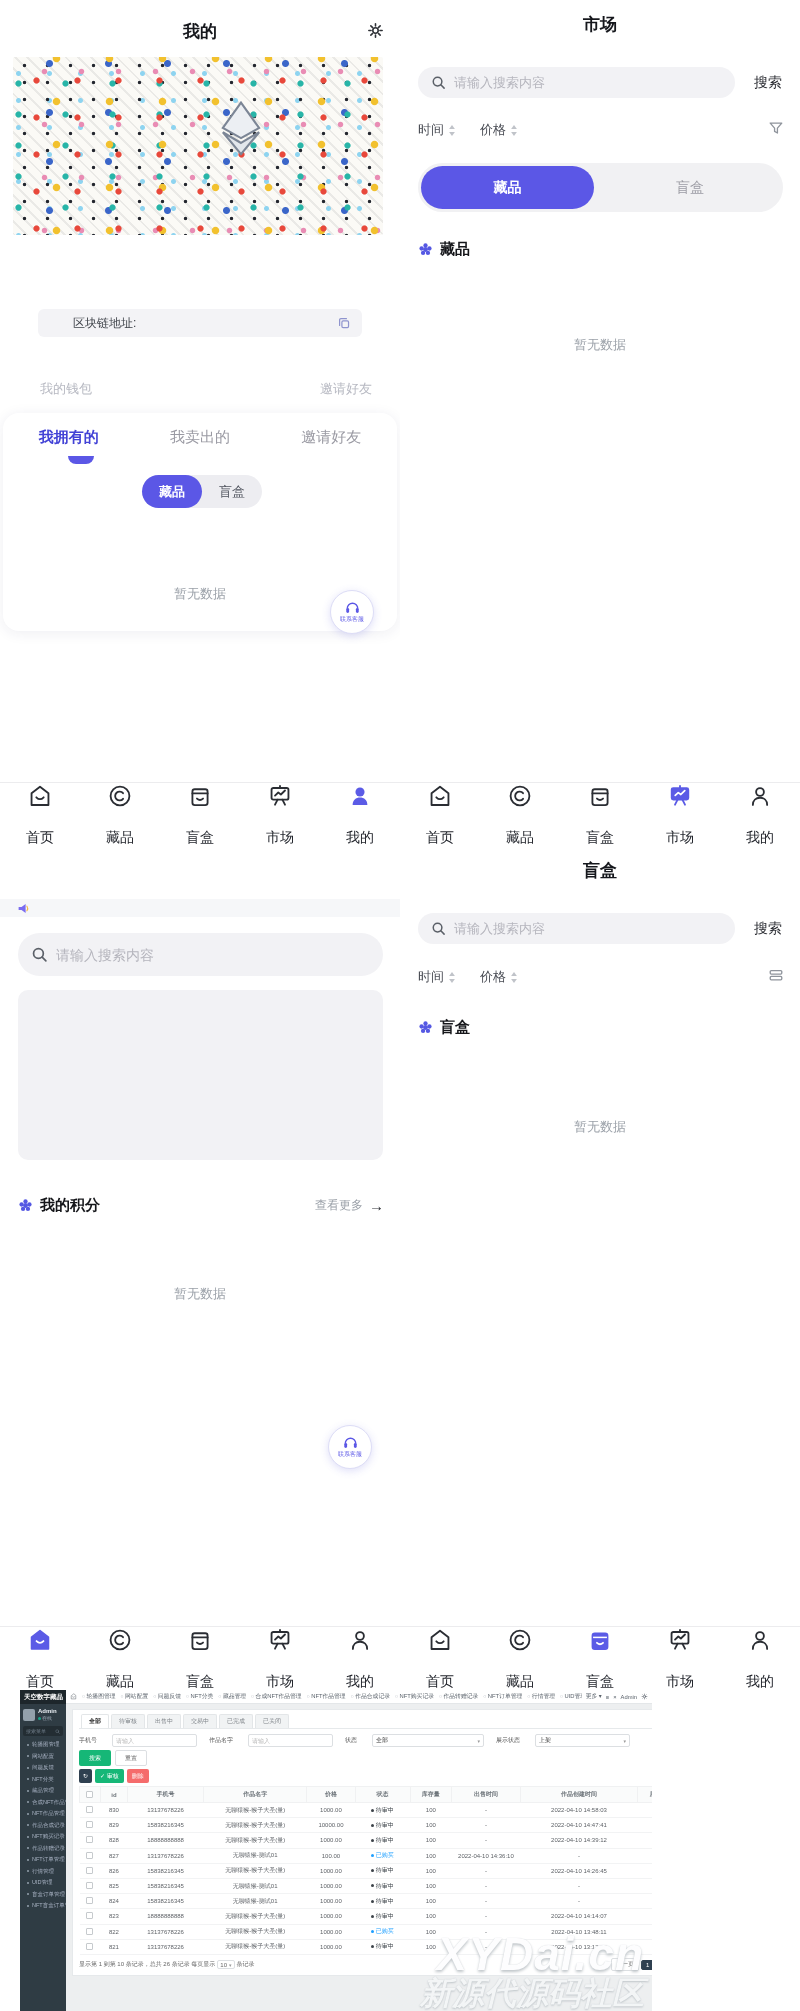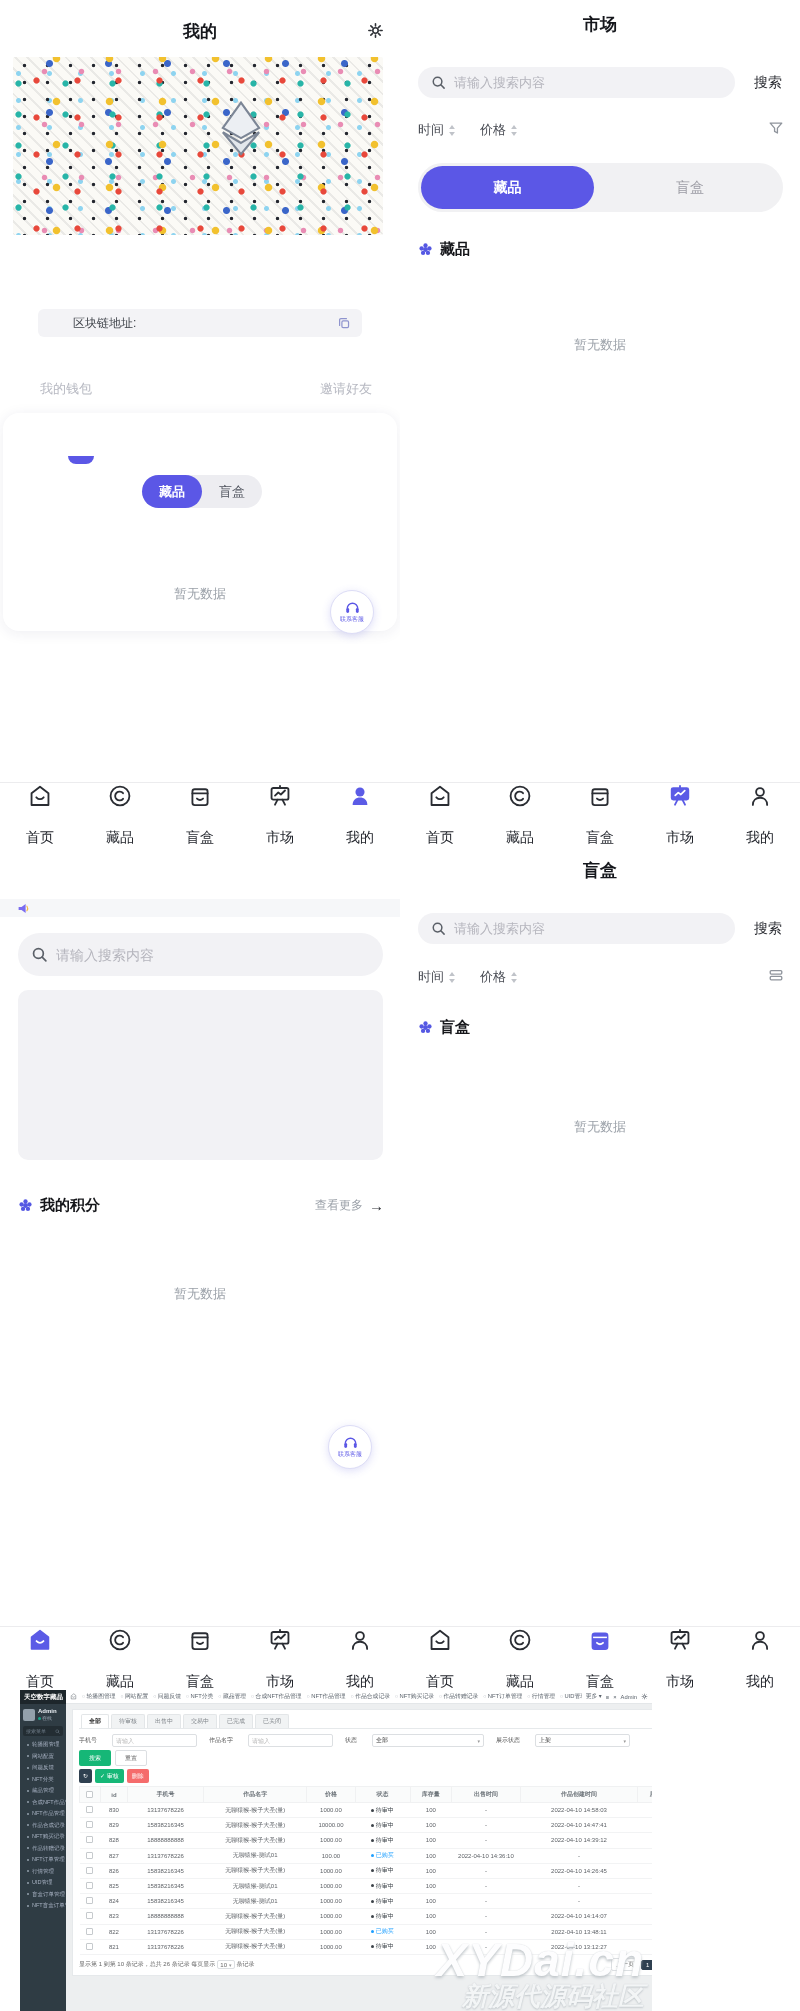--- a/index.html
+++ b/index.html
@@ -147,21 +147,21 @@
   .pp{border:1px solid #dcdfe2;border-radius:2px;padding:0.5px 2px;margin:0 2px;display:inline-flex;align-items:center;gap:2px;}
   .pp i{font-style:normal;font-size:5px;color:#999;}
   .pgr{margin-left:auto;display:flex;align-items:center;gap:2px;}
   .pg{border:1px solid #dcdfe2;border-radius:2px;padding:1px 4px;color:#666;background:#fff;}
   .pg.on{background:#2f4050;border-color:#2f4050;color:#fff;}
   .jmp{width:22px;height:10px;border:1px solid #dcdfe2;border-radius:2px;outline:0;}
 
   
   .wm{position:absolute;right:8px;bottom:2px;text-align:right;font-style:italic;font-weight:bold;line-height:1.0;}
   .wm1{font-size:46px;letter-spacing:1px;color:#fdfdfe;text-shadow:0 2px 3px #c0c6ca,0 0 1px #d4d8db;}
-  .wm2{font-size:26px;color:#f3f5f6;text-shadow:0 1px 2px #c0c6ca,0 0 1px #cdd2d6;}
+  .wm2{font-size:32px;color:#f3f5f6;text-shadow:0 1px 2px #c0c6ca,0 0 1px #cdd2d6;}
 </style>
 </head>
 <body>
 
 <svg width="0" height="0" style="position:absolute" aria-hidden="true">
   <defs>
     <symbol id="i-home" viewBox="0 0 24 24">
         <g fill="none" stroke="currentColor" stroke-width="1.7" stroke-linecap="round" stroke-linejoin="round">
           <path d="M12 3.4 L4.2 9.4 V20.3 H19.8 V9.4 Z"></path>
           <path d="M8.6 13.2 Q12 16.6 15.4 13.2"></path>
@@ -303,20 +303,25 @@
     <div class="addr">
       <span class="lbl">区块链地址:</span>
       <svg style="width:14px;height:14px;color:#8f94ce;">
           <use href="#i-copy"></use>
         </svg>
     </div>
     <div class="wal" style="left:40px;">我的钱包</div>
     <div class="wal" style="right:28px;">邀请好友</div>
 
     <div class="card">
+      <div class="mtabs">
+        <div class="mtab on">我拥有的</div>
+        <div class="mtab">我卖出的</div>
+        <div class="mtab">邀请好友</div>
+      </div>
       <div class="smile"></div>
       <div class="toggle">
         <div class="tg on">藏品</div>
         <div class="tg">盲盒</div>
       </div>
       <div class="empty" style="top:172px;">暂无数据</div>
     </div>
 
     <div class="svc" style="left:330px;top:590px;">
       <svg>

